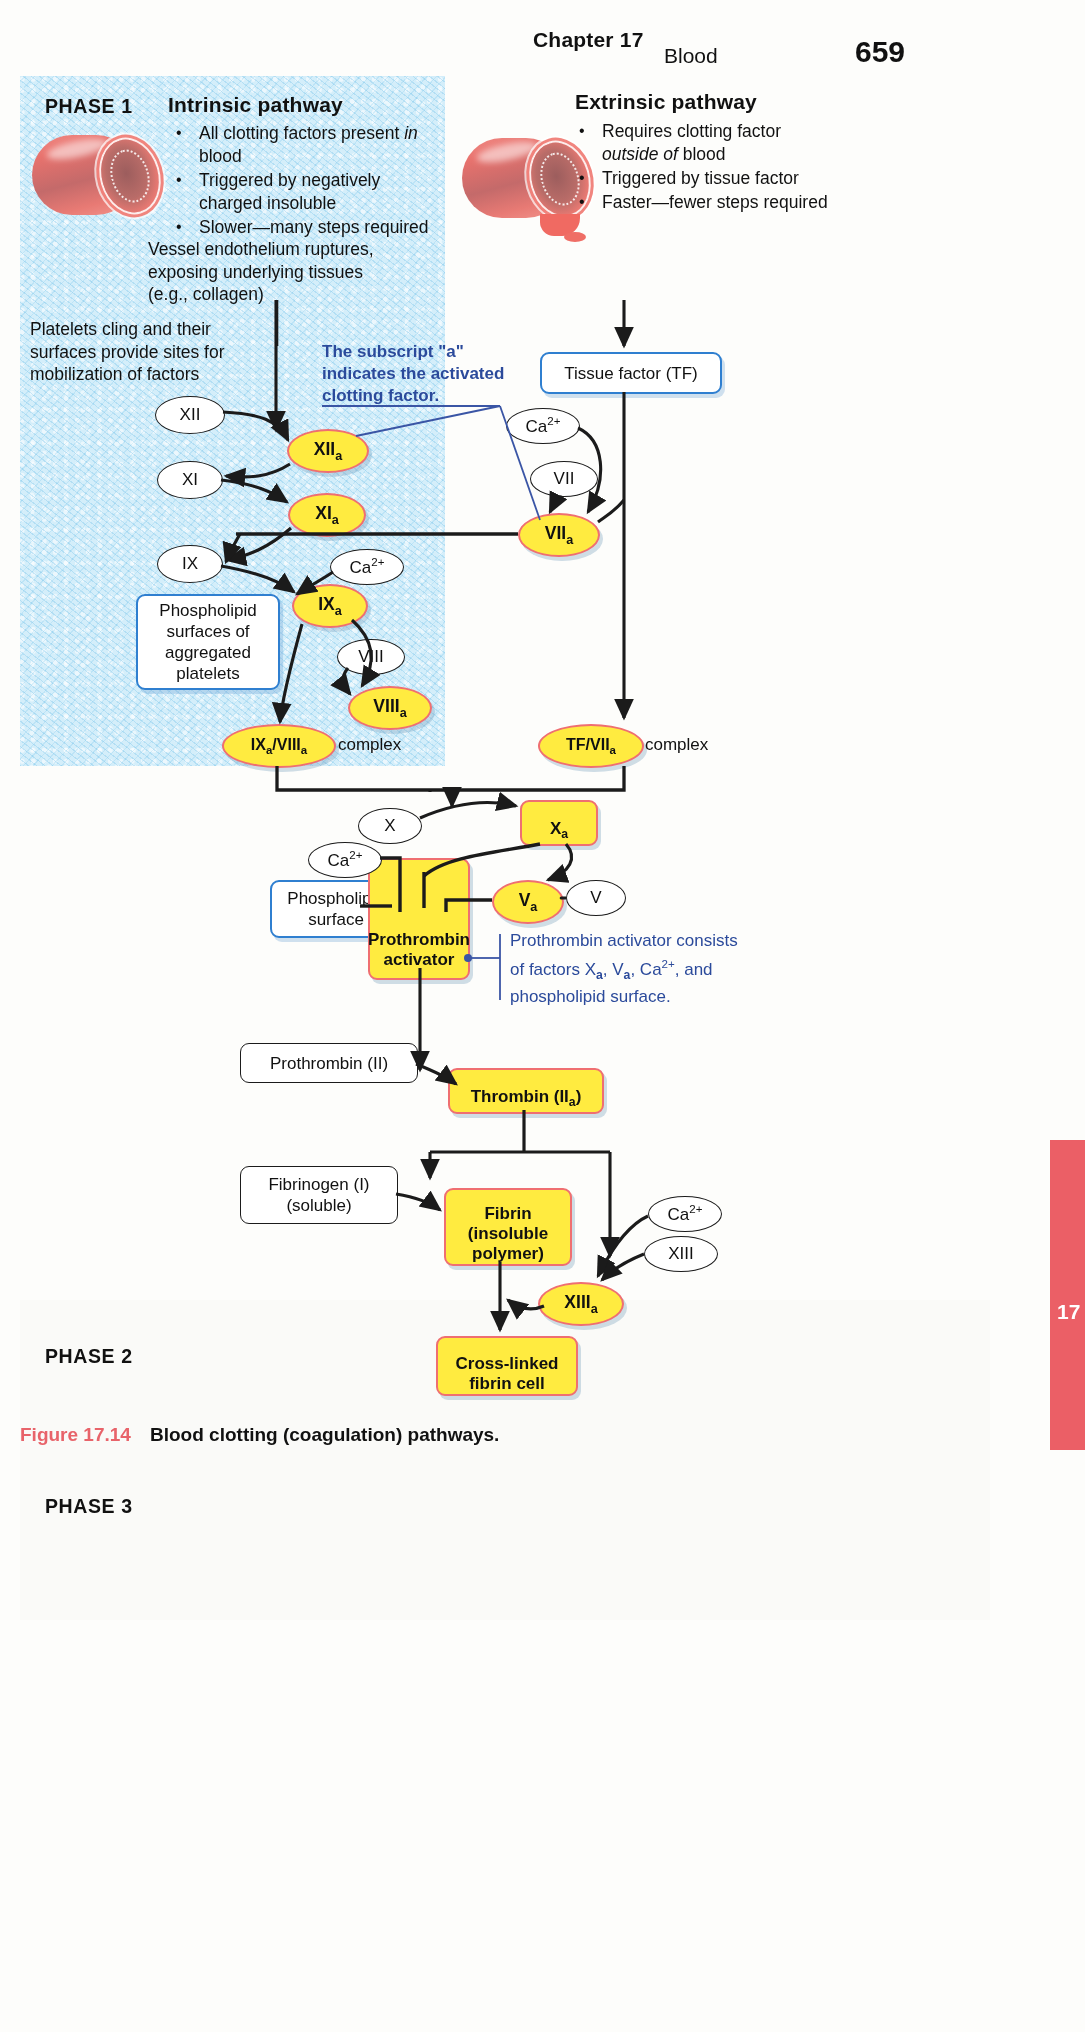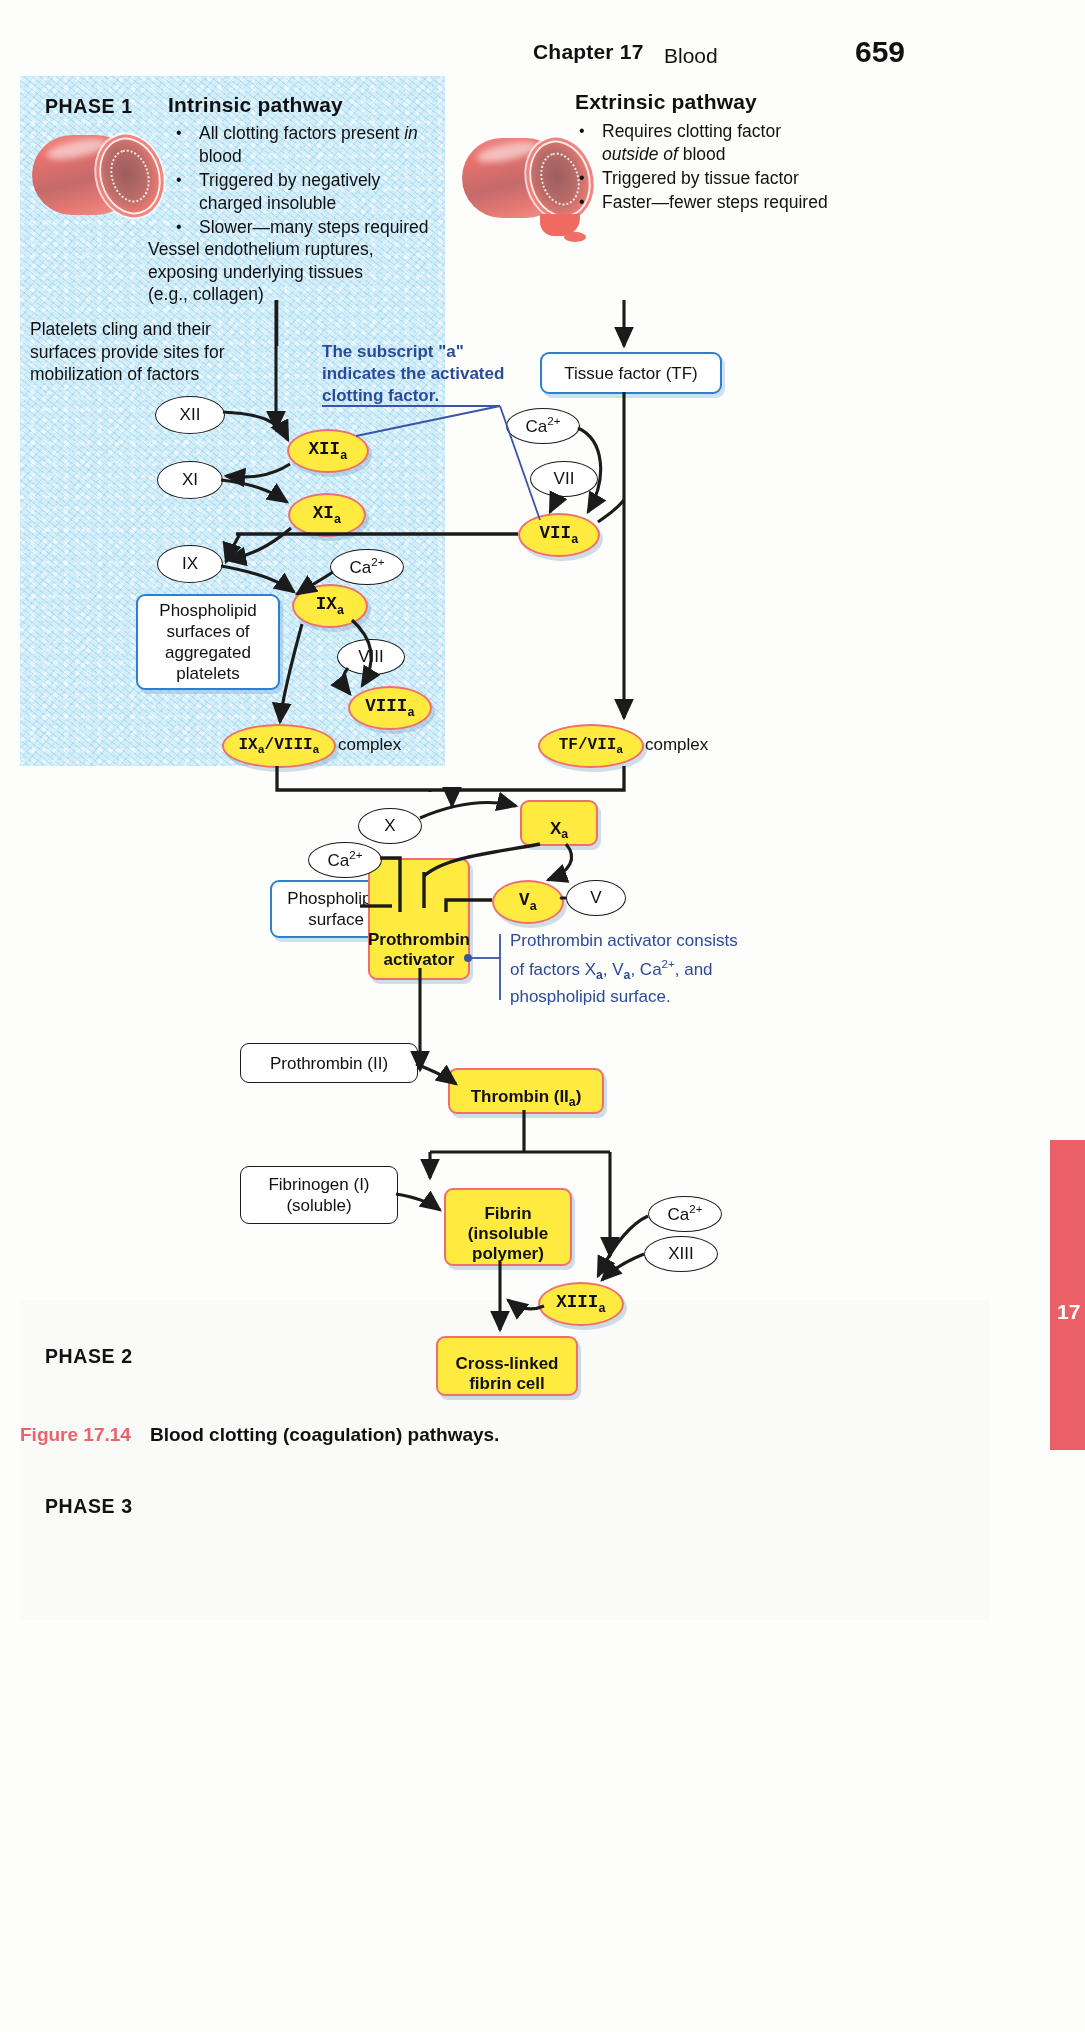--- a/index.html
+++ b/index.html
@@ -6,21 +6,21 @@
   html,body{margin:0;padding:0;background:#ffffff;}
   body{
     font-family:"Liberation Sans", sans-serif;
     width:1085px;height:2032px;position:relative;overflow:hidden;
     color:#111;
   }
   .page{position:absolute;inset:0;background:#fdfdfb;}
 
   
   .hdr{position:absolute;top:22px;left:0;width:1085px;height:44px;}
-  .hdr-chapter{position:absolute;left:533px;top:18px;font-size:21px;font-weight:bold;letter-spacing:.2px;}
+  .hdr-chapter{position:absolute;left:533px;top:6px;font-size:21px;font-weight:bold;letter-spacing:.2px;}
   .hdr-blood{position:absolute;left:664px;top:22px;font-size:21px;font-weight:normal;}
   .hdr-pageno{position:absolute;left:855px;top:13px;font-size:30px;font-weight:bold;}
 
   
   .phase1-bg{
     position:absolute;left:20px;top:76px;width:425px;height:690px;
     background:
       radial-gradient(circle at 20% 30%, rgba(255,255,255,.55) 0 2px, transparent 3px),
       radial-gradient(circle at 70% 65%, rgba(255,255,255,.5) 0 2px, transparent 3px),
       #d4eefa;
@@ -78,21 +78,21 @@
   .vessel .drip{position:absolute;right:14px;bottom:-8px;width:40px;height:22px;
     background:#f06a62;border-radius:0 0 18px 14px;filter:blur(.6px);}
   .vessel .drip2{position:absolute;right:8px;bottom:-14px;width:22px;height:10px;
     background:#ef6e66;border-radius:50%;filter:blur(.6px);}
 
   
   .ell{position:absolute;border:1.6px solid #1b1b1b;border-radius:50%;background:#fff;
        display:flex;align-items:center;justify-content:center;font-size:17px;}
   .ell-y{position:absolute;border:2.4px solid #ef6f71;border-radius:50%;background:#ffeb40;
        display:flex;align-items:center;justify-content:center;font-size:17.5px;font-weight:bold;
-       box-shadow:3px 4px 0 rgba(120,160,190,.35);font-family:Liberation Mono, monospace;}
+       box-shadow:3px 4px 0 rgba(120,160,190,.35);}
   .box-w{position:absolute;border:1.7px solid #1b1b1b;border-radius:9px;background:#fff;
        display:flex;align-items:center;justify-content:center;text-align:center;font-size:17px;line-height:21px;}
   .box-bl{position:absolute;border:2.1px solid #2f7fd0;border-radius:9px;background:#fff;
        display:flex;align-items:center;justify-content:center;text-align:center;font-size:17px;line-height:21px;
        box-shadow:3px 4px 0 rgba(120,170,215,.35);}
   .box-y{position:absolute;border:2.4px solid #ef6f71;border-radius:9px;background:#ffeb40;
        display:flex;align-items:flex-end;justify-content:center;text-align:center;
        font-size:17px;line-height:20px;font-weight:bold;
        box-shadow:3px 4px 0 rgba(120,160,190,.35);}
   .plain{position:absolute;font-size:17px;}

